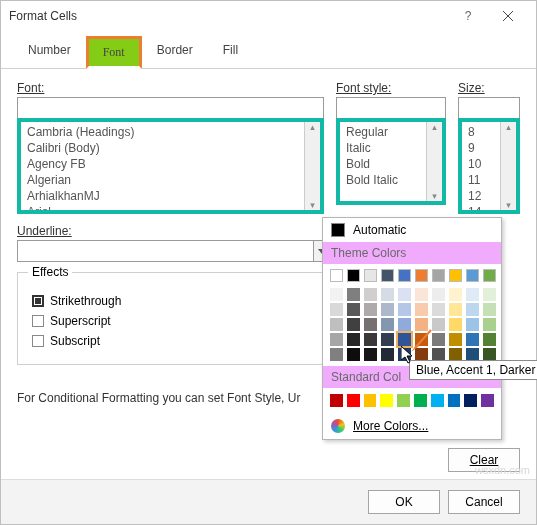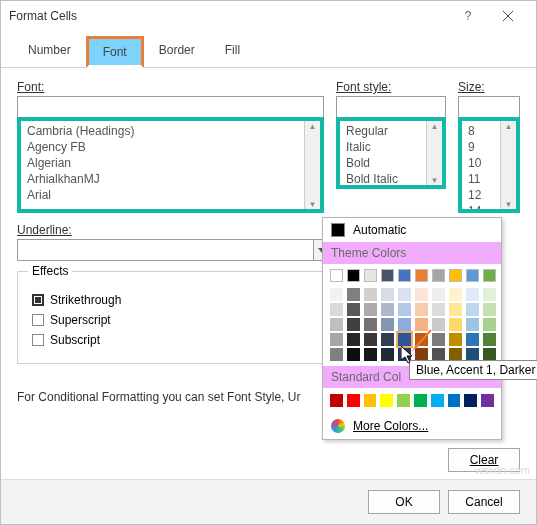--- a/index.html
+++ b/index.html
@@ -3,21 +3,21 @@
 <meta charset="utf-8">
 <style>
 * { box-sizing: border-box; font-family: "Segoe UI", Tahoma, sans-serif; font-size: 12px; }
 body { margin: 0; background: #fff; }
 .window { width: 537px; height: 525px; border: 1px solid #bfbfbf; background: #fff; position: relative; }
 .titlebar { height: 30px; display: flex; align-items: center; padding: 0 8px; }
 .title { flex: 1; color: #333; }
 .winbtn { width: 40px; height: 30px; display: flex; align-items: center; justify-content: center; color: #666; }
 .tabs { display: flex; border-bottom: 1px solid #d0d0d0; padding-left: 12px; margin-top: 4px; }
 .tab { padding: 6px 14px; color: #444; position: relative; top: 1px; text-align: center; }
-.tab.active { border: 3px solid #ed7d31; border-bottom: 3px solid #fff; background: #7dd3fc; font-weight: 400; }
+.tab.active { border: 3px solid #ed7d31; border-bottom: 3px solid #fff; background: #84cc16; font-weight: 400; font-family: Liberation Serif, serif; }
 .tab:not(.active) { border: 1px solid transparent; }
 .body { padding: 12px 16px 10px 16px; position: relative; }
 .row { display: flex; gap: 12px; }
 .col { display: flex; flex-direction: column; }
 .lbl { margin-bottom: 2px; color: #333; }
 .underline { text-decoration: underline; }
 .textbox { border: 1px solid #9a9a9a; height: 22px; background: #fff; }
 .listbox { border: 4px solid #14b8a6; background: #fff; overflow: hidden; position: relative; }
 .listbox .items { padding: 2px 2px; color: #555; }
 .listbox .item { padding: 1px 4px; }
@@ -81,36 +81,37 @@
 
   <div class="body">
     <div class="row">
 
       <div class="col" style="flex:1.6">
         <span class="lbl underline">Font:</span>
         <div class="textbox"></div>
         <div class="listbox" style="height:96px; margin-top:-1px">
           <div class="items">
             <div class="item">Cambria (Headings)</div>
+            <div class="item">Calibri (Body)</div>
             <div class="item">Agency FB</div>
             <div class="item">Algerian</div>
             <div class="item">ArhialkhanMJ</div>
             <div class="item">Arial</div>
           </div>
           <div class="scroll">
               <span>▴</span>
               <span>▾</span>
             </div>
         </div>
       </div>
 
       <div class="col" style="width:110px">
         <span class="lbl underline">Font style:</span>
         <div class="textbox"></div>
-        <div class="listbox" style="height:72px; margin-top:-1px">
+        <div class="listbox" style="height:87px; margin-top:-1px">
           <div class="items">
             <div class="item">Regular</div>
             <div class="item">Italic</div>
             <div class="item">Bold</div>
             <div class="item">Bold Italic</div>
           </div>
           <div class="scroll">
               <span>▴</span>
               <span>▾</span>
             </div>

